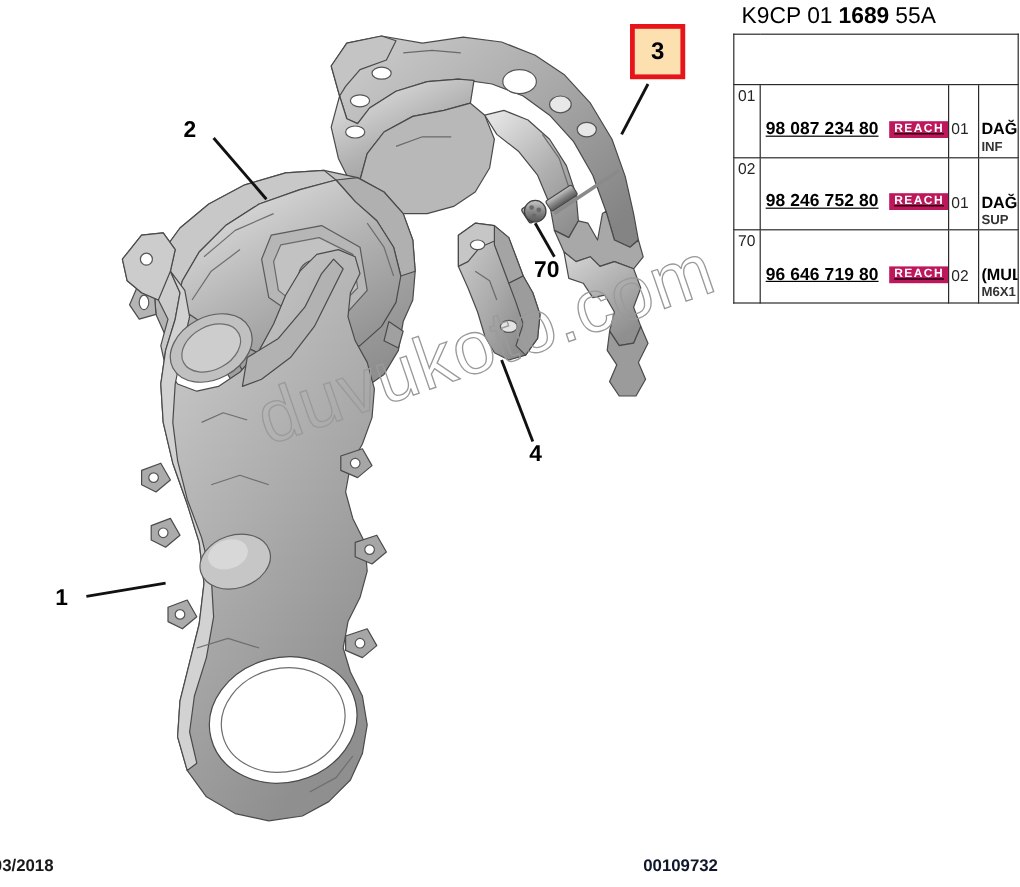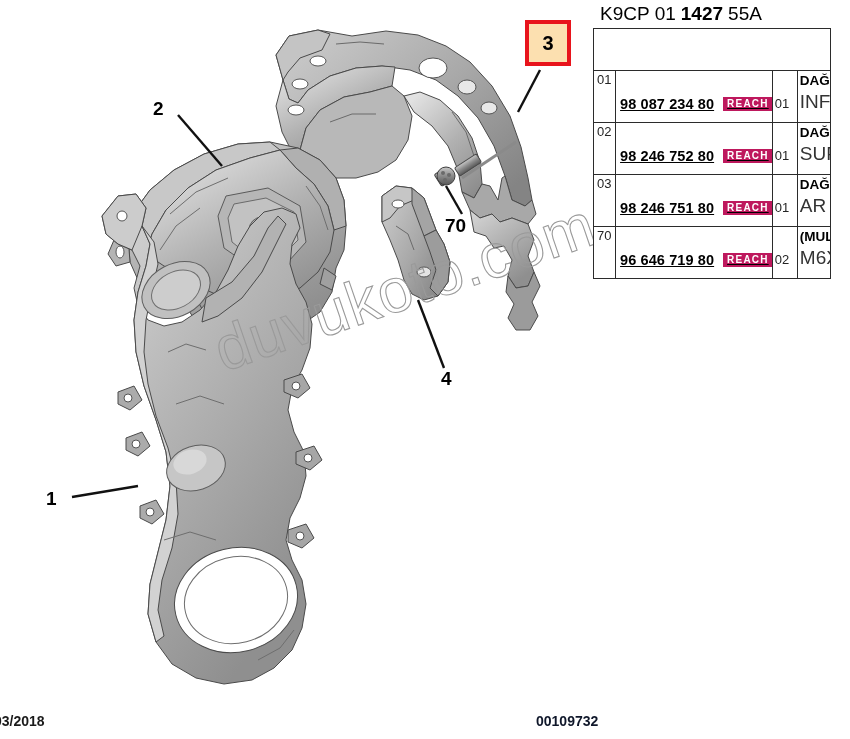--- a/index.html
+++ b/index.html
@@ -100,21 +100,21 @@
     top: 713px;
     font-family: "Liberation Sans", sans-serif;
     font-weight: bold;
     font-size: 14px;
     color: #0f172a;
   }
 
   
   #table-pane {
     position: absolute;
-    left: 593px;
+    left: 611px;
     top: 0;
     width: 238px;
     height: 739px;
   }
 
   #table-title {
     position: absolute;
     left: 0;
     top: 0;
     width: 238px;
@@ -216,25 +216,26 @@
     overflow: hidden;
     white-space: nowrap;
   }
   .desc-top {
     display: block;
     font-size: 13.5px;
     font-weight: bold;
     color: #000000;
     line-height: 1.25;
     white-space: nowrap;
+    margin-top: 27px;
   }
   .desc-bot {
     display: block;
-    font-size: 19px;
-    font-weight: 400;
+    font-size: 11px;
+    font-weight: 700;
     color: #333333;
     line-height: 1.25;
     white-space: nowrap;
   }
 </style>
 </head>
 <body>
 
 <div id="page">
 
@@ -449,21 +450,21 @@
     <div id="footer-right">00109732</div>
   </div>
 
   <div id="table-pane">
 
     <div id="table-title">
       <span class="t-norm">K9CP</span>
         <span class="sp"></span>
         <span class="t-norm">01</span>
         <span class="sp"></span>
-        <span class="t-bold">1427</span>
+        <span class="t-bold">1689</span>
         <span class="sp"></span>
         <span class="t-norm">55A</span>
     </div>
 
     <table id="parts-table">
       <colgroup>
         <col class="c-idx">
           <col class="c-part">
           <col class="c-qty">
           <col class="c-desc">
@@ -508,40 +509,20 @@
             <div class="qty-cell-inner">01</div>
           </td>
           <td>
             <div class="desc-cell-inner">
               <span class="desc-top">DAĞ</span>
               <span class="desc-bot">SUP</span>
             </div>
           </td>
         </tr>
 
-        <tr class="row-item highlight">
-          <td>
-            <span class="idx-text">03</span>
-          </td>
-          <td>
-            <div class="part-cell-inner">
-              <span class="part-number">98 246 751 80</span>
-              <span class="reach-badge">REACH</span>
-            </div>
-          </td>
-          <td>
-            <div class="qty-cell-inner">01</div>
-          </td>
-          <td>
-            <div class="desc-cell-inner">
-              <span class="desc-top">DAĞ</span>
-              <span class="desc-bot">AR</span>
-            </div>
-          </td>
-        </tr>
 
 
         <tr class="row-item">
           <td>
             <span class="idx-text">70</span>
           </td>
           <td>
             <div class="part-cell-inner">
               <span class="part-number">96 646 719 80</span>
               <span class="reach-badge">REACH</span>

